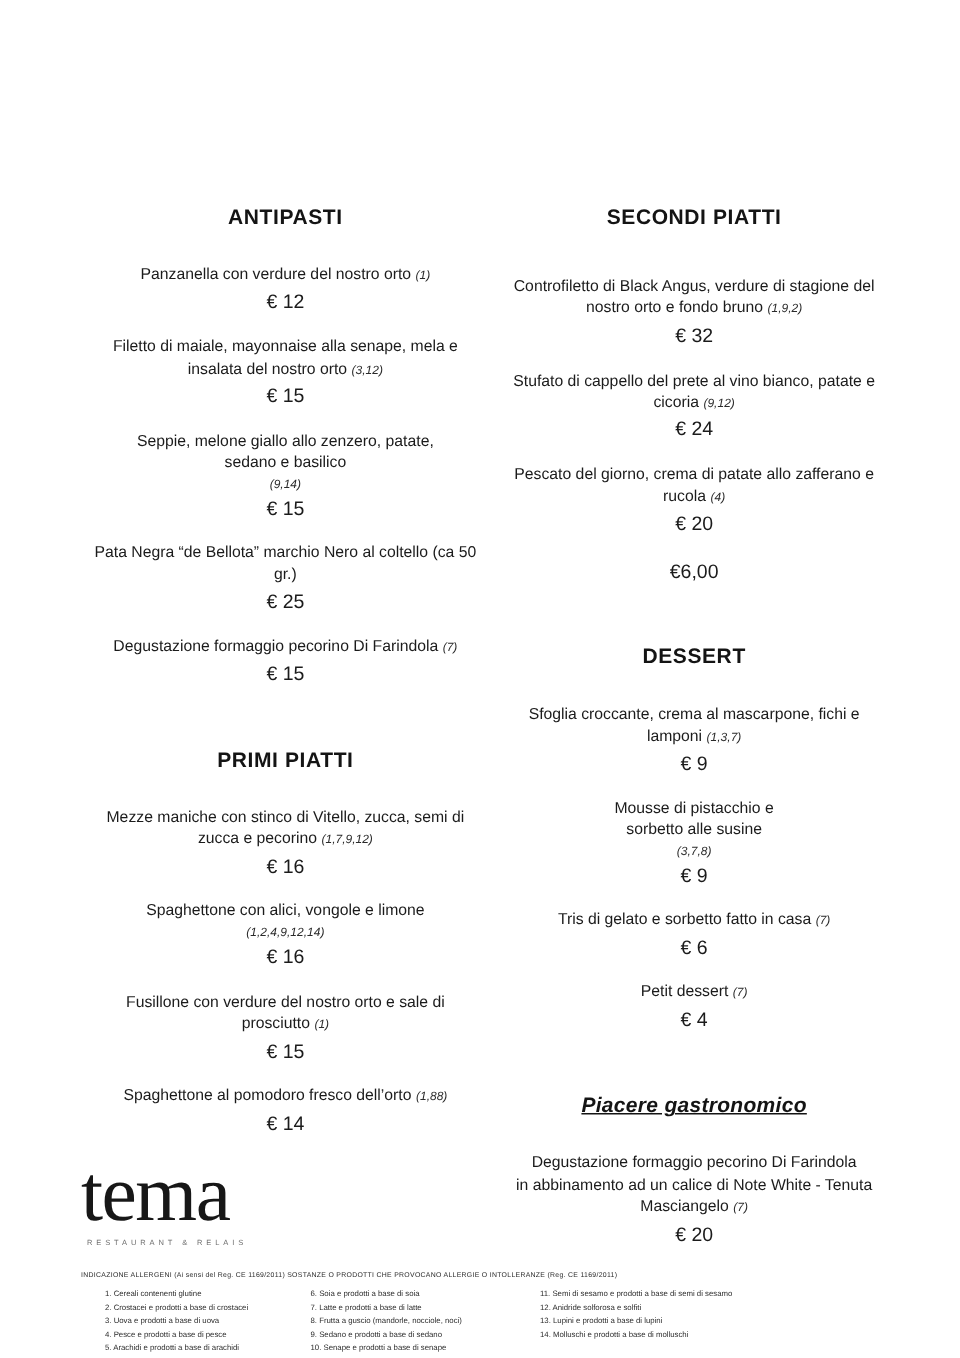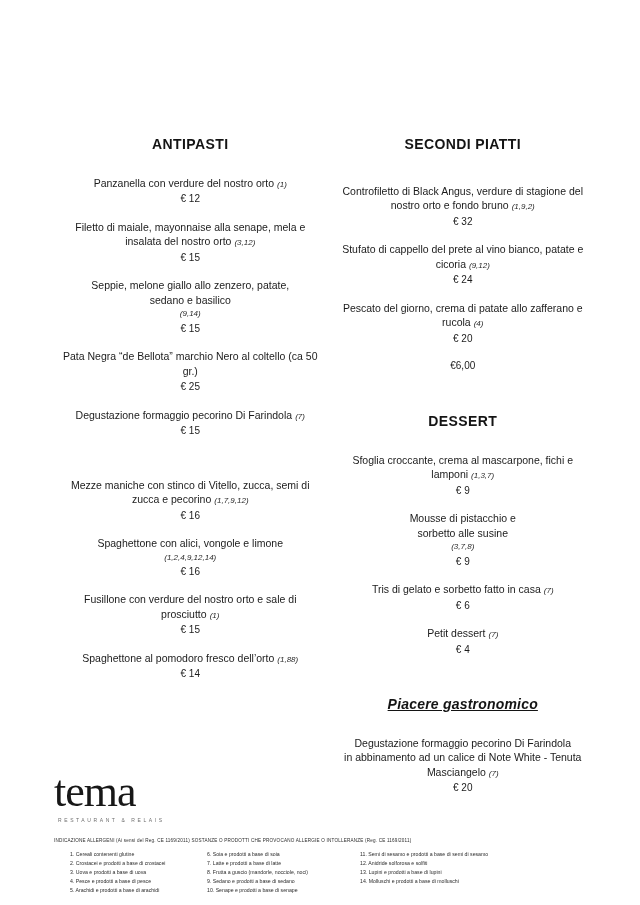--- a/index.html
+++ b/index.html
@@ -16,24 +16,24 @@
     font-size:14px;font-weight:700;letter-spacing:.4px;margin:0 0 24px;color:#141414;
   }
   .section-title.italic{font-style:italic;letter-spacing:.2px;text-decoration:underline;}
   .right .section:first-child .section-title{margin-bottom:32px;}
   .item{margin-bottom:14px;}
   .item-name{font-size:10.5px;line-height:1.38;margin:0;color:#1b1b1b;}
   .item-name .nm.pre{white-space:pre-line;}
   .refs{font-style:italic;font-size:8px;margin-left:3px;color:#2a2a2a;}
   .refs:empty{display:none;}
   .refs-line{font-style:italic;font-size:8px;line-height:1.4;margin:1px 0 0;color:#2a2a2a;}
-  .price{font-size:10px;line-height:1.35;margin:2px 0 0;color:#1b1b1b;}
+  .price{font-size:13px;line-height:1.35;margin:2px 0 0;color:#1b1b1b;}
   .footer{position:absolute;left:54px;top:770px;right:40px;}
   .logo{
-    font-family:"Liberation Serif", serif;font-size:44px;line-height:1;
+    font-family:"Liberation Serif", serif;font-size:53px;line-height:1;
     letter-spacing:-1px;color:#171717;
   }
   .logo-sub{
     font-size:5px;letter-spacing:2.6px;color:#6f6f6f;margin:3px 0 0 4px;
   }
   .disclaimer{font-size:4.6px;letter-spacing:.2px;color:#2c2c2c;margin-top:15px;}
   .allergen-cols{display:flex;margin-top:7px;padding-left:16px;}
   .allergen-col{font-size:5.2px;line-height:1.75;color:#2c2c2c;}
   .allergen-col.c1{width:137px;}
   .allergen-col.c2{width:153px;}
@@ -71,20 +71,21 @@
         <p class="price">€ 25</p>
       </div>
 
       <div class="item">
         <p class="item-name"><span class="nm">Degustazione formaggio pecorino Di Farindola</span><span class="refs">(7)</span></p>
         <p class="price">€ 15</p>
       </div>
     </div>
 
     <div class="section">
+      <h2 class="section-title">PRIMI PIATTI</h2>
 
       <div class="item">
         <p class="item-name"><span class="nm">Mezze maniche con stinco di Vitello, zucca, semi di zucca e pecorino</span><span class="refs">(1,7,9,12)</span></p>
         <p class="price">€ 16</p>
       </div>
 
       <div class="item">
         <p class="item-name"><span class="nm">Spaghettone con alici, vongole e limone</span></p>
         <p class="refs-line">(1,2,4,9,12,14)</p>
         <p class="price">€ 16</p>

